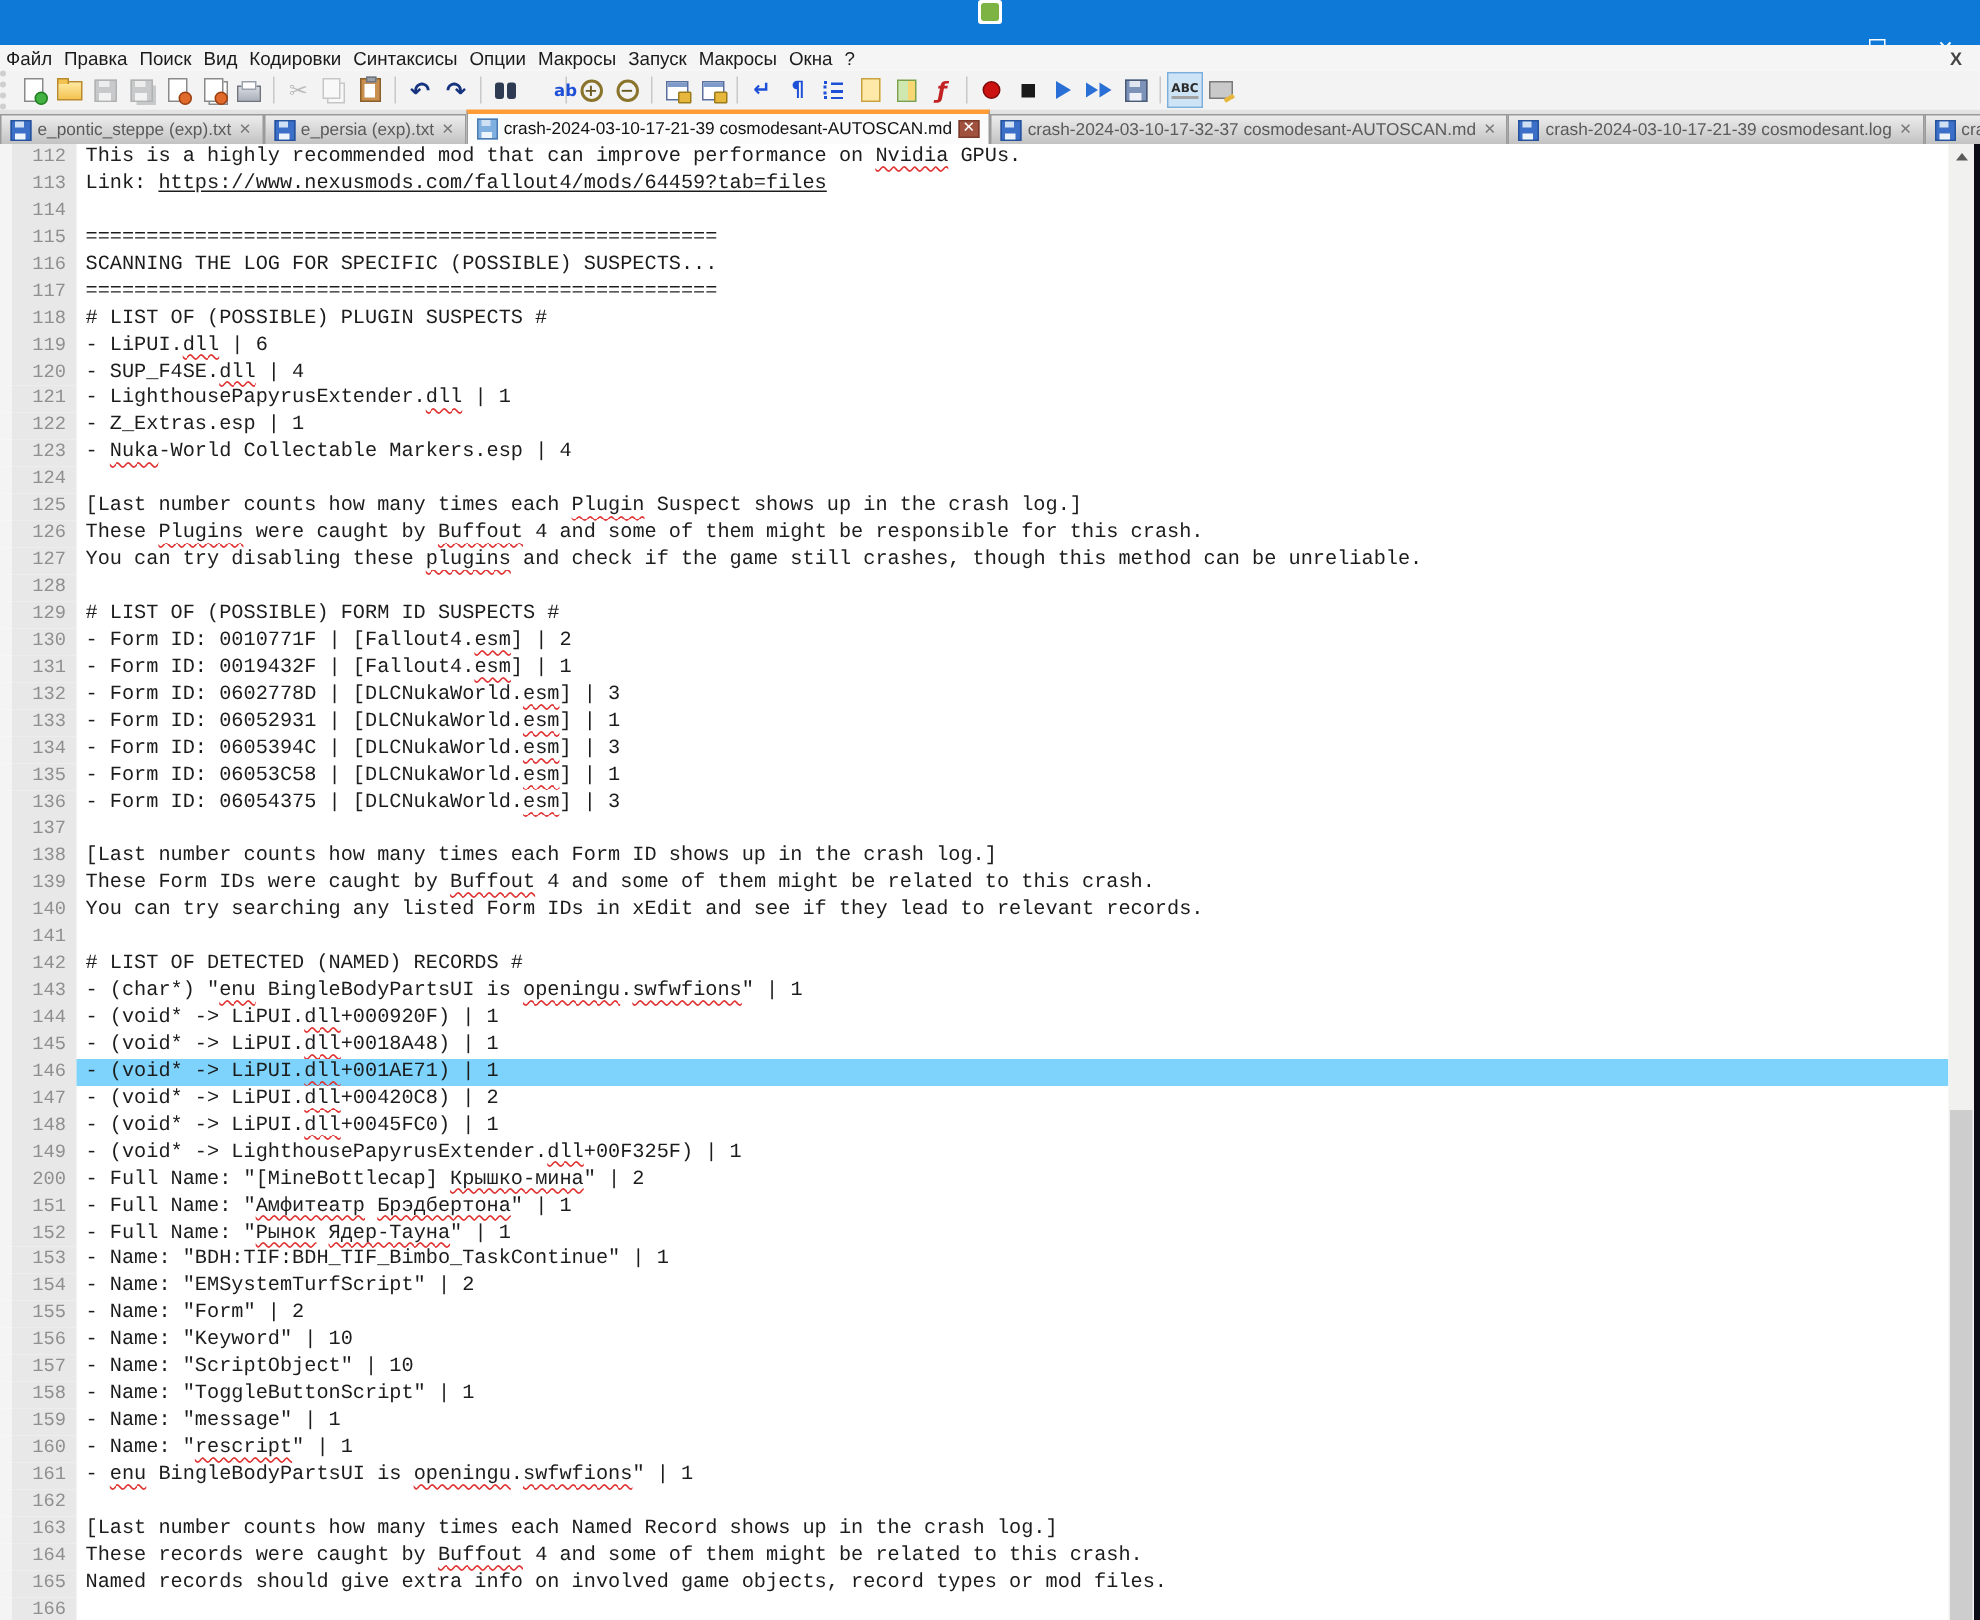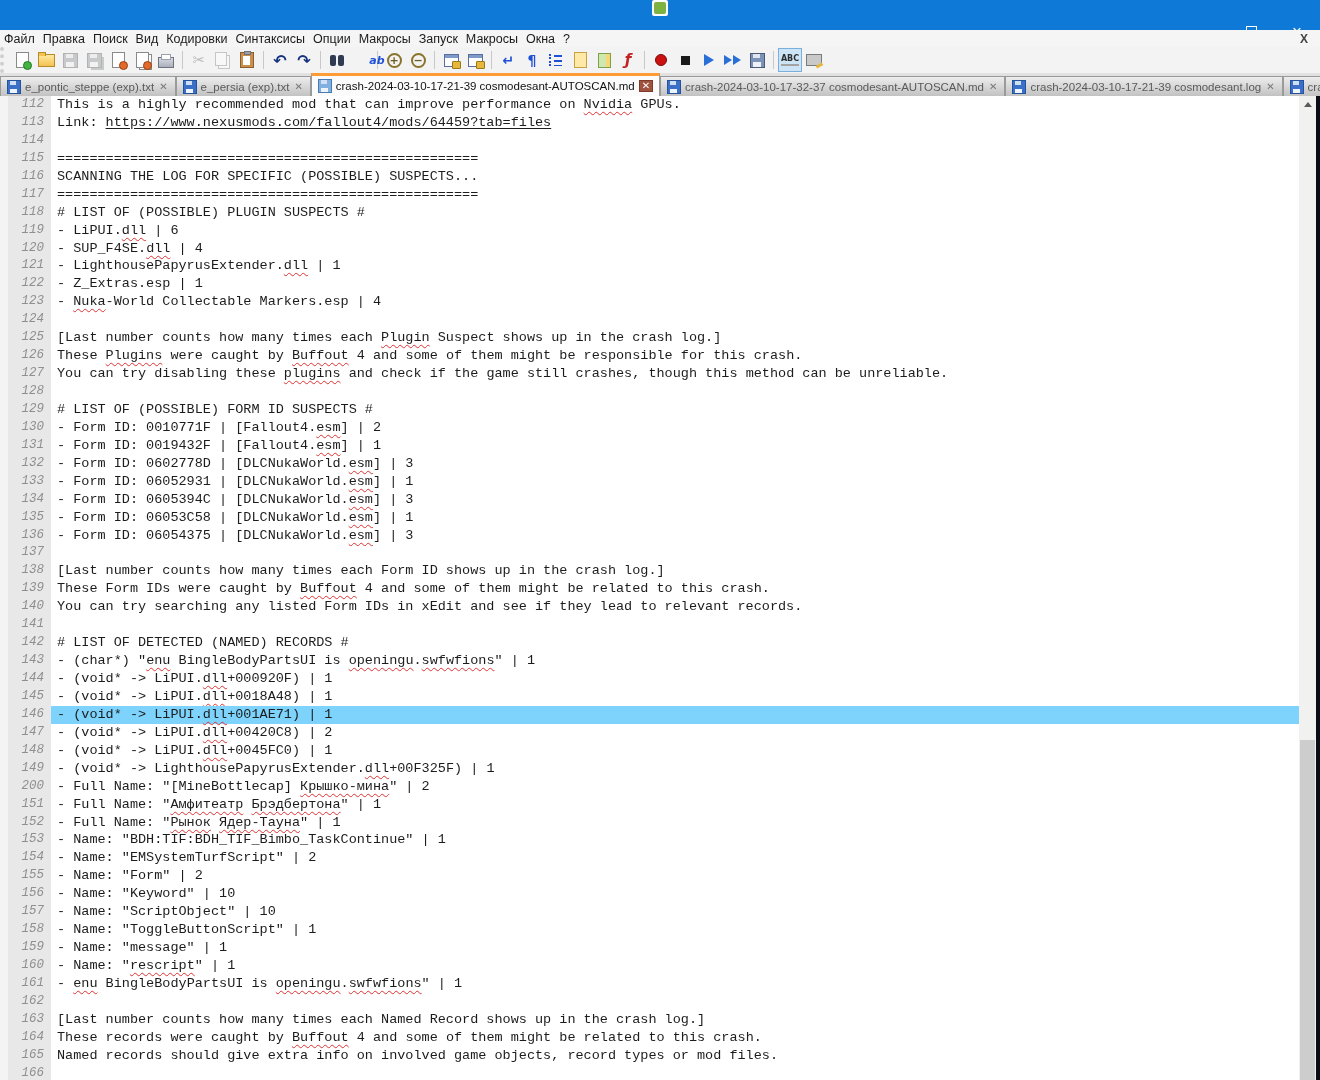--- a/index.html
+++ b/index.html
@@ -48,21 +48,21 @@
   .g-print::before{content:"";position:absolute;left:2px;top:-4px;width:8px;height:4px;background:#fff;border:1px solid #9aa0ab;}
   .g-cut{color:#6f6f6f;font-size:15px;}
   .g-copy{width:10px;height:12px;background:#fff;border:1px solid #8a8a8a;box-shadow:3px 3px 0 -1px #fff,3px 3px 0 0 #8a8a8a;margin:-2px 2px 0 -2px;}
   .g-paste{width:12px;height:14px;background:#c98f4e;border:1px solid #8a5f2a;position:relative;}
   .g-paste::before{content:"";position:absolute;left:2px;top:3px;width:7px;height:9px;background:#fff;}
   .g-paste::after{content:"";position:absolute;left:3px;top:-2px;width:5px;height:2px;background:#9a9fa8;border:1px solid #6f747c;}
   .g-undo,.g-redo{color:#16337f;font-size:16px;font-weight:bold;}
   .g-find{width:16px;height:11px;position:relative;}
   .g-find::before,.g-find::after{content:"";position:absolute;top:0;width:6px;height:11px;background:#2f3b52;border-radius:2px;}
   .g-find::before{left:1px;} .g-find::after{right:1px;}
-  .g-replace{color:#1d4fd7;font-size:11px;font-weight:bold;font-style:italic;margin-left:32px;}
+  .g-replace{color:#1d4fd7;font-size:11px;font-weight:bold;margin-left:32px;}
   .g-zoom-in,.g-zoom-out{width:11px;height:11px;border:2px solid #8a742c;border-radius:50%;color:#6b5a22;font-size:11px;font-weight:bold;}
   .g-sync-vertical-scroll,.g-sync-horizontal-scroll{width:13px;height:11px;background:#fff;border:1px solid #5a6f9e;position:relative;}
   .g-sync-vertical-scroll::before,.g-sync-horizontal-scroll::before{content:"";position:absolute;top:0;left:0;right:0;height:3px;background:#7d9ac9;}
   .g-sync-vertical-scroll::after,.g-sync-horizontal-scroll::after{content:"";position:absolute;right:-3px;bottom:-3px;width:7px;height:6px;background:#e7b73c;border:1px solid #9a7a1a;border-radius:1px;}
   .g-word-wrap,.g-show-all-characters{color:#1d4fd7;font-weight:bold;font-size:14px;}
   .g-indent-guide{position:relative;width:12px;height:12px;border-left:2px dotted #1d4fd7;}
   .g-indent-guide::before{content:"";position:absolute;left:3px;top:1px;width:8px;height:11px;
       background:repeating-linear-gradient(180deg,#1d4fd7 0 2px,transparent 2px 5px);}
   .g-document-map{width:11px;height:13px;border:1px solid #7aa24d;background:linear-gradient(90deg,#cfe8b0 60%,#f7d774 60%);}
   .g-function-list{color:#c22222;font-weight:bold;font-size:15px;font-style:italic;}
@@ -86,21 +86,21 @@
   .ticon::after{content:"";position:absolute;left:2px;bottom:0;width:7px;height:4px;background:#eef4fc;}
   .tab.active .ticon{background:#7fb0e0;border-color:#4a7ab0;}
   .tclose{font-size:10px;line-height:10px;color:#777;padding:0 1px;}
   .tab.active .tclose{background:#a0523f;color:#fff;border:1px solid #7c3a2b;padding:0 2px;}
 
   
   .editor{position:absolute;left:0;top:96px;right:21px;bottom:0;background:#fff;overflow:hidden;
           font-family:"Liberation Mono","DejaVu Sans Mono",monospace;}
   .ed-row{display:flex;height:17.95px;line-height:17.95px;white-space:pre;}
   .bm{width:8px;background:#f4f4f4;flex:none;}
-  .ln{width:36px;flex:none;background:#e8e8e8;color:#8f8f8f;text-align:right;padding-right:7px;font-size:12.5px;box-sizing:content-box;font-style:italic;}
+  .ln{width:36px;flex:none;background:#e8e8e8;color:#8f8f8f;text-align:right;padding-right:7px;font-size:12.5px;box-sizing:content-box;}
   .lt{flex:1;padding-left:6px;font-size:13.5px;color:#1c1c1c;}
   .ed-row.cur .lt{background:#7dd3fc;}
   .sp-m{text-decoration:underline;text-decoration-style:wavy;text-decoration-color:#e03131;text-decoration-thickness:1px;text-underline-offset:3px;}
   .sp-l{text-decoration:underline;text-underline-offset:2px;}
 
   
   .vscroll{position:absolute;top:96px;right:4px;bottom:0;width:17px;background:#f1f1f0;}
   .vs-up{height:17px;display:flex;align-items:center;justify-content:center;}
   .vs-up i{width:0;height:0;border-left:4px solid transparent;border-right:4px solid transparent;border-bottom:5px solid #5a5a5a;}
   .vs-thumb{position:absolute;left:1px;right:1px;top:644px;height:340px;background:#cdcdcd;}

